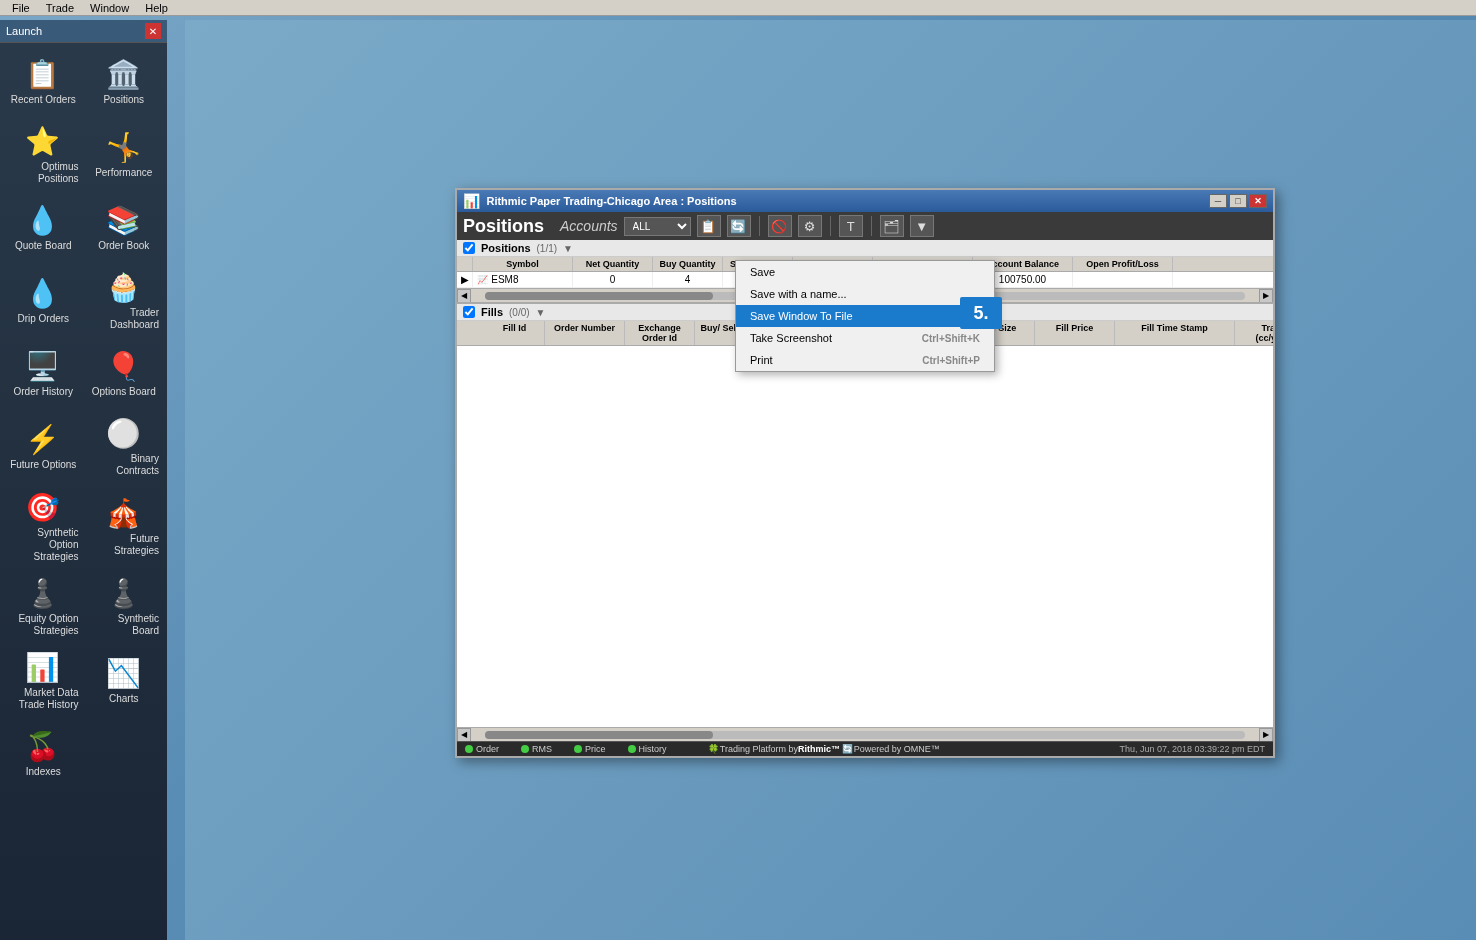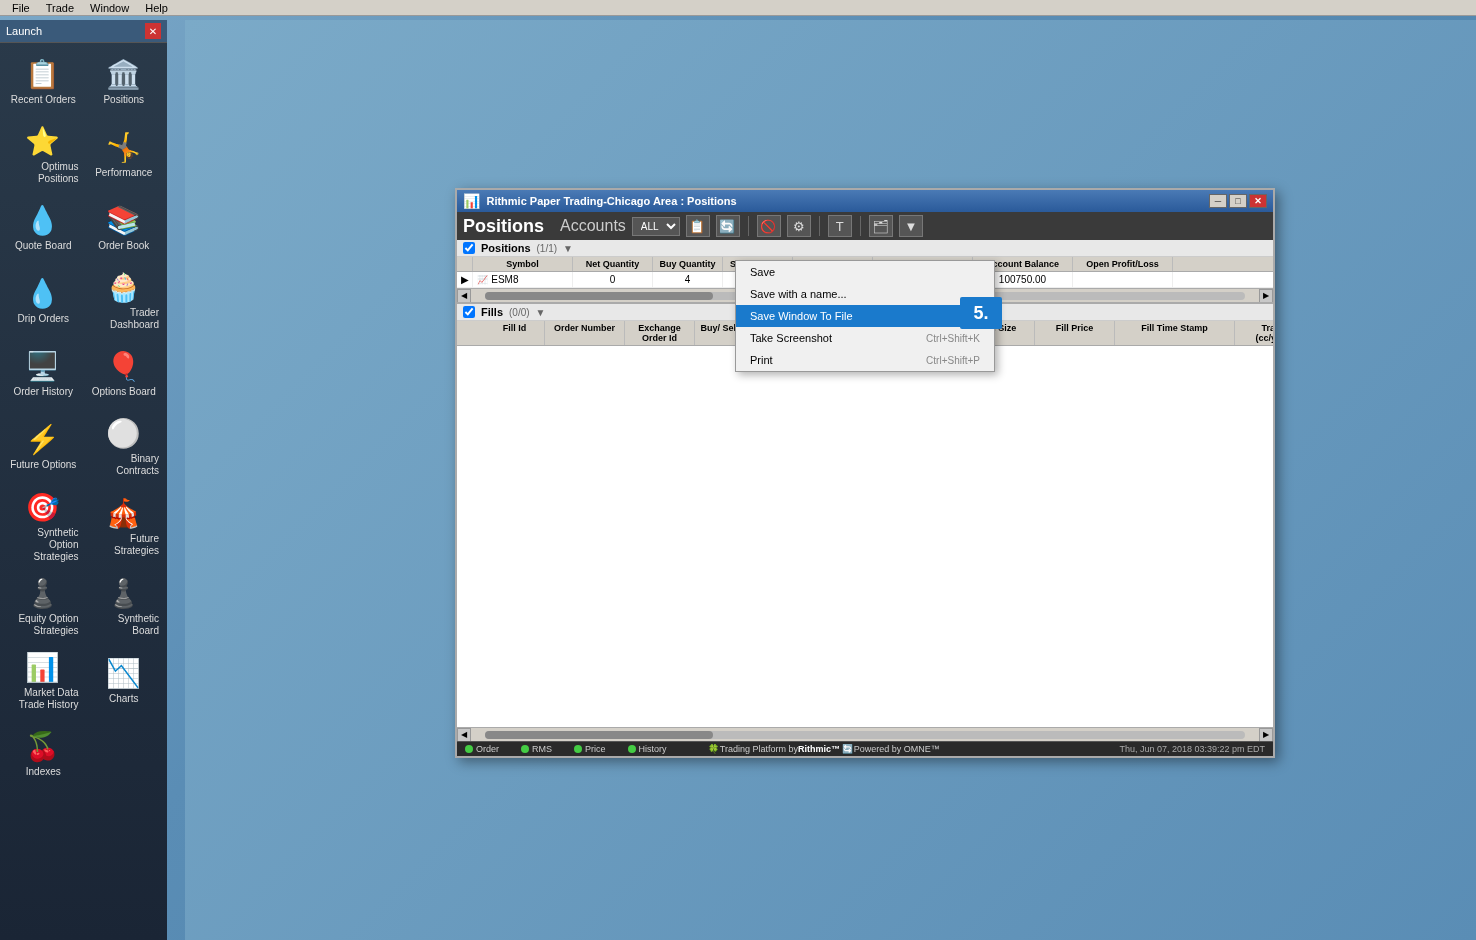--- a/index.html
+++ b/index.html
@@ -158,29 +158,30 @@
       gap: 6px;
     }
     .toolbar-title {
       color: white;
       font-size: 18px;
       font-weight: bold;
       margin-right: 10px;
     }
     .toolbar-label {
       color: #ccc;
-      font-size: 16px;
+      font-size: 14px;
+      font-style: italic;
     }
     .accounts-select {
       background: #555;
       color: white;
       border: 1px solid #777;
       padding: 2px 4px;
       font-size: 10px;
-      width: 48px;
+      width: 67px;
     }
     .toolbar-icon-btn {
       width: 24px;
       height: 22px;
       background: #555;
       border: 1px solid #777;
       cursor: pointer;
       display: flex;
       align-items: center;
       justify-content: center;
@@ -321,21 +322,21 @@
     }
     .menu-item {
       padding: 5px 14px;
       cursor: pointer;
       display: flex;
       justify-content: space-between;
       align-items: center;
       font-size: 11px;
     }
     .menu-item.active { background: #1a7acc; color: white; }
-    .menu-item .shortcut { color: #888; font-size: 10px; }
+    .menu-item .shortcut { color: #888; font-size: 10px; font-weight: bold; }
     .menu-separator { height: 1px; background: #ccc; margin: 2px 0; }
 
     
     .step-badge {
       position: absolute;
       top: -8px;
       right: -8px;
       background: #1a7acc;
       color: white;
       font-size: 18px;

